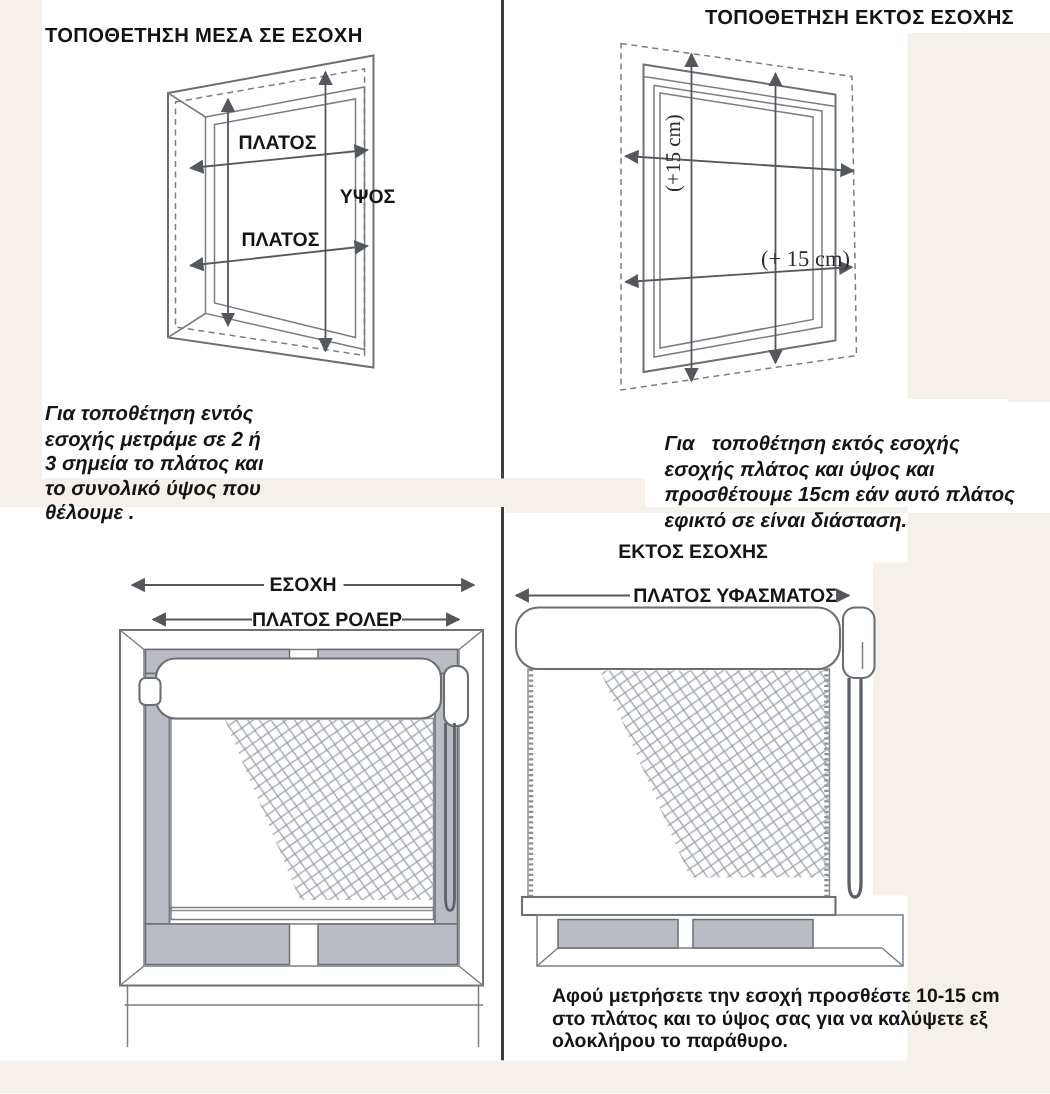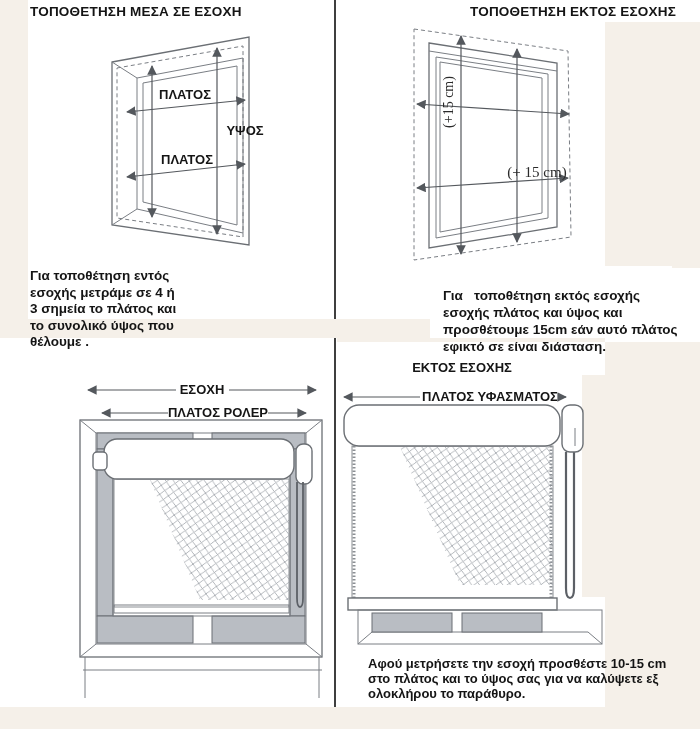--- a/index.html
+++ b/index.html
@@ -3,21 +3,21 @@
 <meta charset="utf-8">
 <style>
   html,body{margin:0;padding:0;}
   body{width:700px;height:729px;position:relative;background:#ffffff;overflow:hidden;
        font-family:"Liberation Sans",sans-serif;color:#141414;}
   .abs{position:absolute;}
   .beige{background:#f5f0e9;}
   .divider{background:#3f3f3f;}
   .title{font-size:13.5px;font-weight:bold;letter-spacing:.2px;white-space:pre;}
   .para{font-size:13.5px;font-weight:bold;line-height:16.5px;}
-  .para div{white-space:pre;}
+  .para div{white-space:pre;font-style:italic;}
   .para-sm{font-size:13px;font-weight:bold;line-height:15.2px;}
   .ln{stroke:#6b6f74;stroke-width:1.3;fill:none;}
   .lnthin{stroke:#7a7e84;stroke-width:1;fill:none;}
   .dash{stroke-dasharray:4 3;}
   .arrow{stroke:#54585d;stroke-width:1.2;fill:none;}
   .dlabel{font-family:"Liberation Sans",sans-serif;font-size:13px;font-weight:bold;fill:#151515;}
   .serifl{font-family:"Liberation Serif",serif;font-size:14px;fill:#2a2a2a;}
   .grayfill{fill:#b9bdc3;stroke:#6b6f74;stroke-width:1;}
   .whitefill{fill:#ffffff;stroke:#6b6f74;stroke-width:1.4;}
 </style>
@@ -28,21 +28,21 @@
 
 <div class="abs beige" style="left:0;top:0;width:28px;height:337px;"></div>
 <div class="abs beige" style="left:605px;top:22px;width:95px;height:246px;"></div>
 <div class="abs beige" style="left:0;top:319px;width:445px;height:19px;"></div>
 <div class="abs beige" style="left:337px;top:337px;width:268px;height:5px;"></div>
 <div class="abs beige" style="left:605px;top:342px;width:95px;height:365px;"></div>
 <div class="abs beige" style="left:582px;top:375px;width:23px;height:222px;"></div>
 <div class="abs beige" style="left:0;top:707px;width:700px;height:22px;"></div>
 <div class="abs" style="left:430px;top:266px;width:242px;height:72px;background:#ffffff;"></div>
 
-<div class="abs title" style="left:30px;top:4px;">ΤΟΠΟΘΕΤΗΣΗ ΜΕΣΑ ΣΕ ΕΣΟΧΗ</div>
+<div class="abs title" style="left:30px;top:16px;">ΤΟΠΟΘΕΤΗΣΗ ΜΕΣΑ ΣΕ ΕΣΟΧΗ</div>
 
 <div class="abs title" style="left:470px;top:4px;">ΤΟΠΟΘΕΤΗΣΗ ΕΚΤΟΣ ΕΣΟΧΗΣ</div>
 
 <svg class="abs" style="left:70px;top:25px;" width="265" height="245" viewBox="70 25 265 245">
   <defs>
     <marker id="m1" viewBox="0 0 10 10" refX="9" refY="5" markerWidth="8" markerHeight="8" orient="auto-start-reverse">
       <path d="M0,0 L10,5 L0,10 z" fill="#54585d"></path>
     </marker>
   </defs>
   <path class="ln" d="M112,62 L249,37 L249,245 L112,225 Z" fill="#ffffff"></path>
@@ -73,21 +73,21 @@
   <line class="arrow" x1="461" y1="36" x2="461" y2="254" marker-start="url(#m2)" marker-end="url(#m2)"></line>
   <line class="arrow" x1="517" y1="49" x2="517" y2="242" marker-start="url(#m2)" marker-end="url(#m2)"></line>
   <line class="arrow" x1="417" y1="104" x2="569" y2="114" marker-start="url(#m2)" marker-end="url(#m2)"></line>
   <line class="arrow" x1="417" y1="188" x2="568" y2="178" marker-start="url(#m2)" marker-end="url(#m2)"></line>
   <text class="serifl" x="453" y="102" text-anchor="middle" transform="rotate(-90 453 102)">(+15 cm)</text>
   <text class="serifl" x="537" y="177" text-anchor="middle" style="font-size:15px;">(+ 15 cm)</text>
 </svg>
 
 <div class="abs para" style="left:30px;top:268px;">
   <div>Για τοποθέτηση εντός</div>
-  <div>εσοχής μετράμε σε 4 ή</div>
+  <div>εσοχής μετράμε σε 2 ή</div>
   <div>3 σημεία το πλάτος και</div>
   <div>το συνολικό ύψος που</div>
   <div>θέλουμε .</div>
 </div>
 
 <div class="abs para" style="left:443px;top:272px;line-height:17px;margin-top:15px;">
   <div>Για   τοποθέτηση εκτός εσοχής</div>
   <div>εσοχής πλάτος και ύψος και</div>
   <div>προσθέτουμε 15cm εάν αυτό πλάτος</div>
   <div>εφικτό σε είναι διάσταση.</div>

